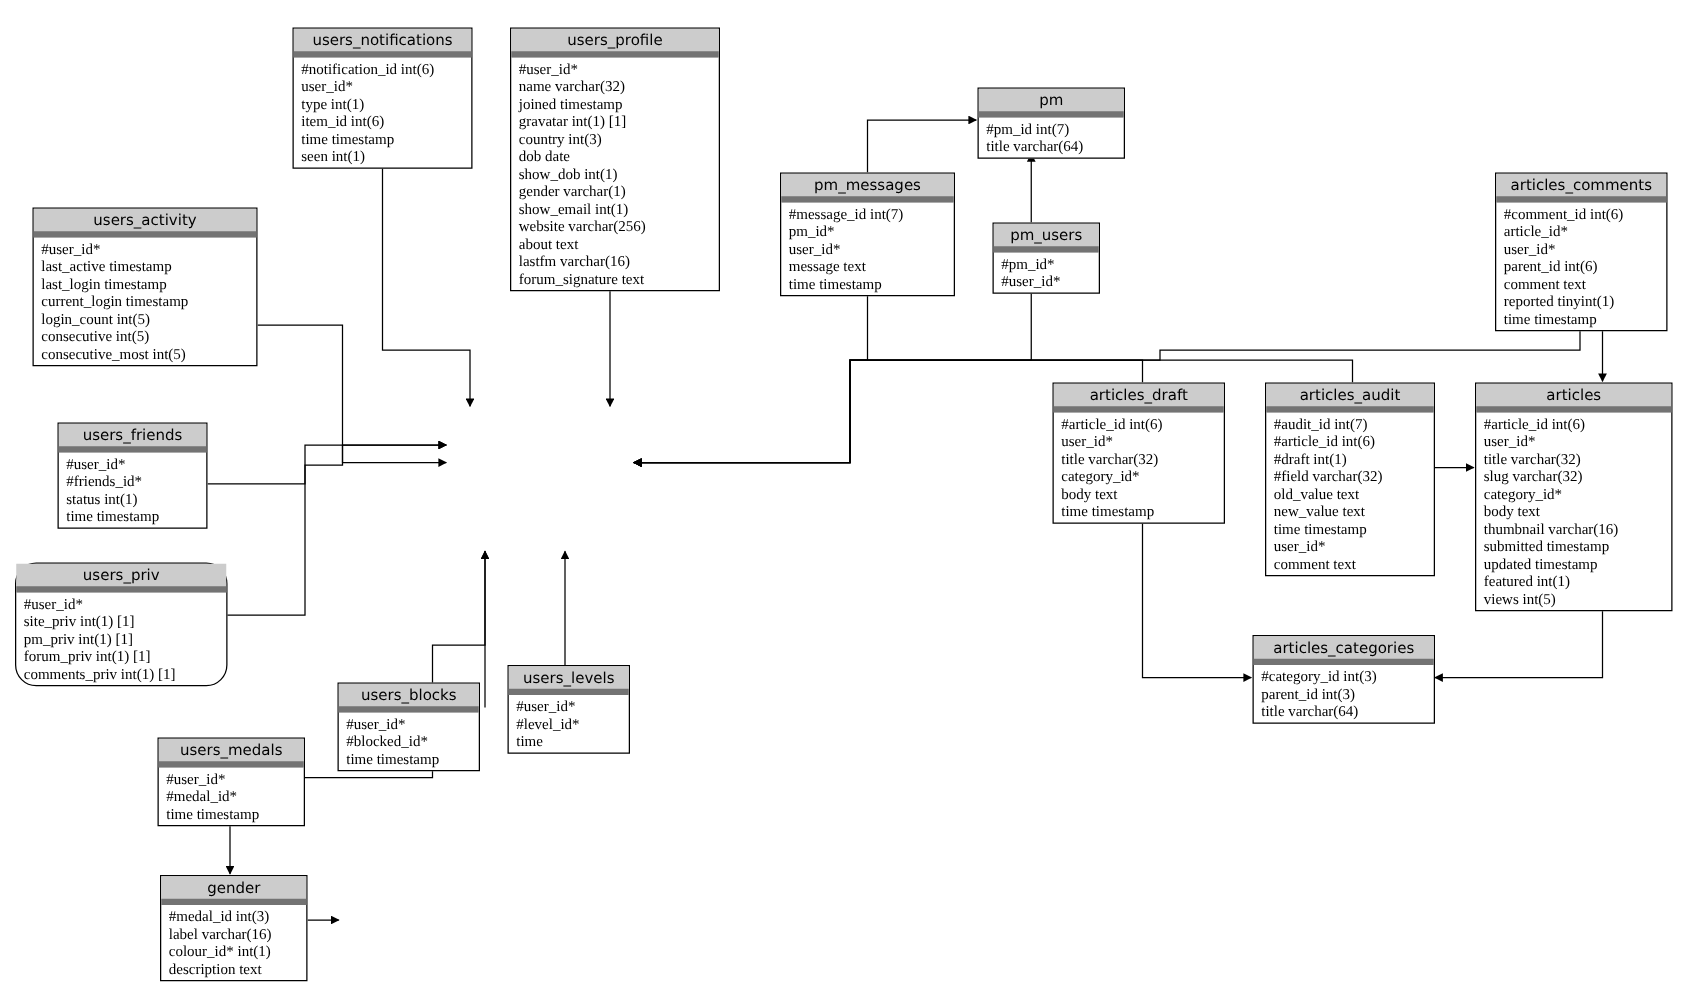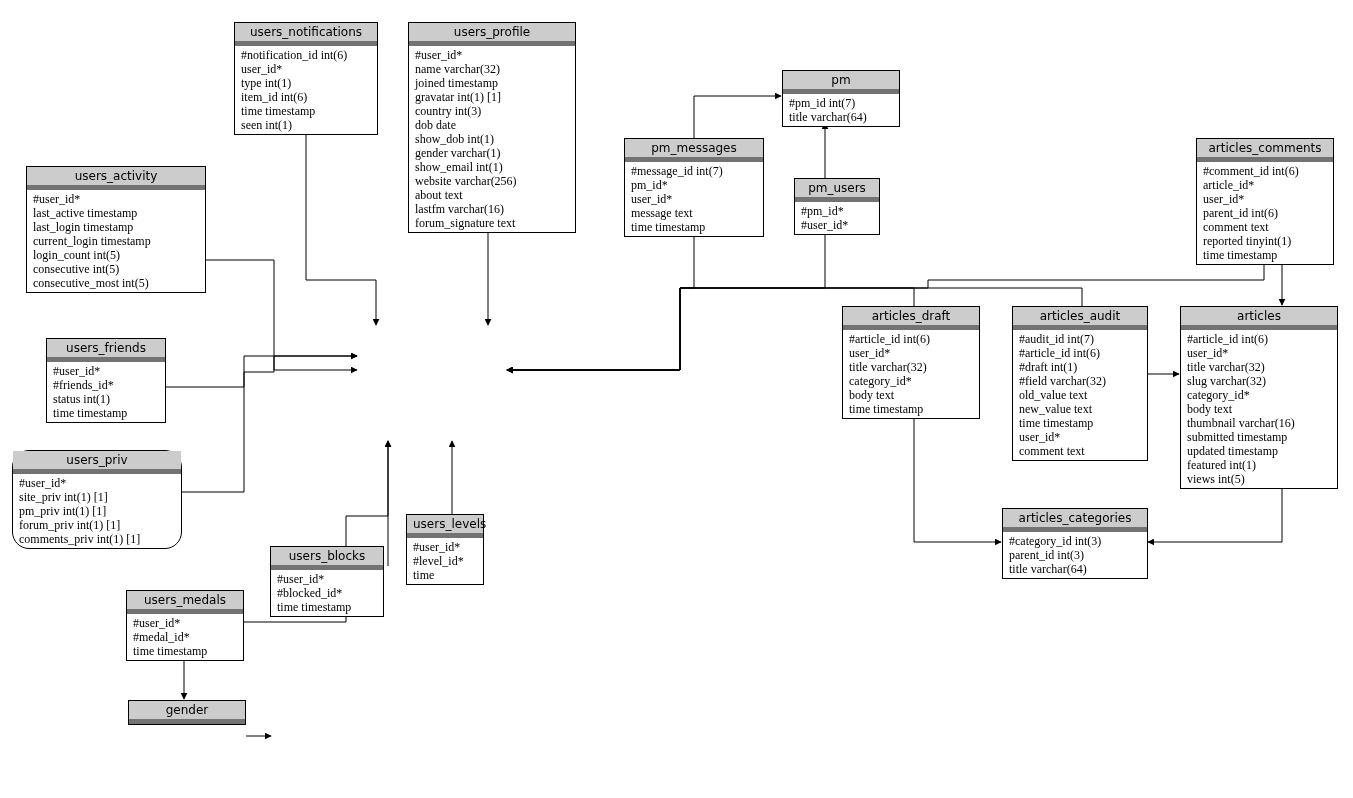--- a/index.html
+++ b/index.html
@@ -163,29 +163,33 @@
       <div class="body">#category_id int(3)
 parent_id int(3)
 title varchar(64)</div>
     </div>
   <div class="tbl" style="left: 270px; top: 546px; width: 114px;">
       <div class="title">users_blocks</div>
       <div class="body">#user_id*
 #blocked_id*
 time timestamp</div>
     </div>
-  <div class="tbl" style="left: 406px; top: 514px; width: 78px;">
+  <div class="tbl" style="left: 406px; top: 532px; width: 98px;">
       <div class="title">users_levels</div>
       <div class="body">#user_id*
 #level_id*
 time</div>
     </div>
   <div class="tbl" style="left: 126px; top: 590px; width: 118px;">
       <div class="title">users_medals</div>
       <div class="body">#user_id*
 #medal_id*
 time timestamp</div>
     </div>
   <div class="tbl" style="left: 128px; top: 700px; width: 118px;">
       <div class="title">gender</div>
+      <div class="body">#medal_id int(3)
+label varchar(16)
+colour_id* int(1)
+description text</div>
     </div>
 
 </div>
 
 </body></html>

